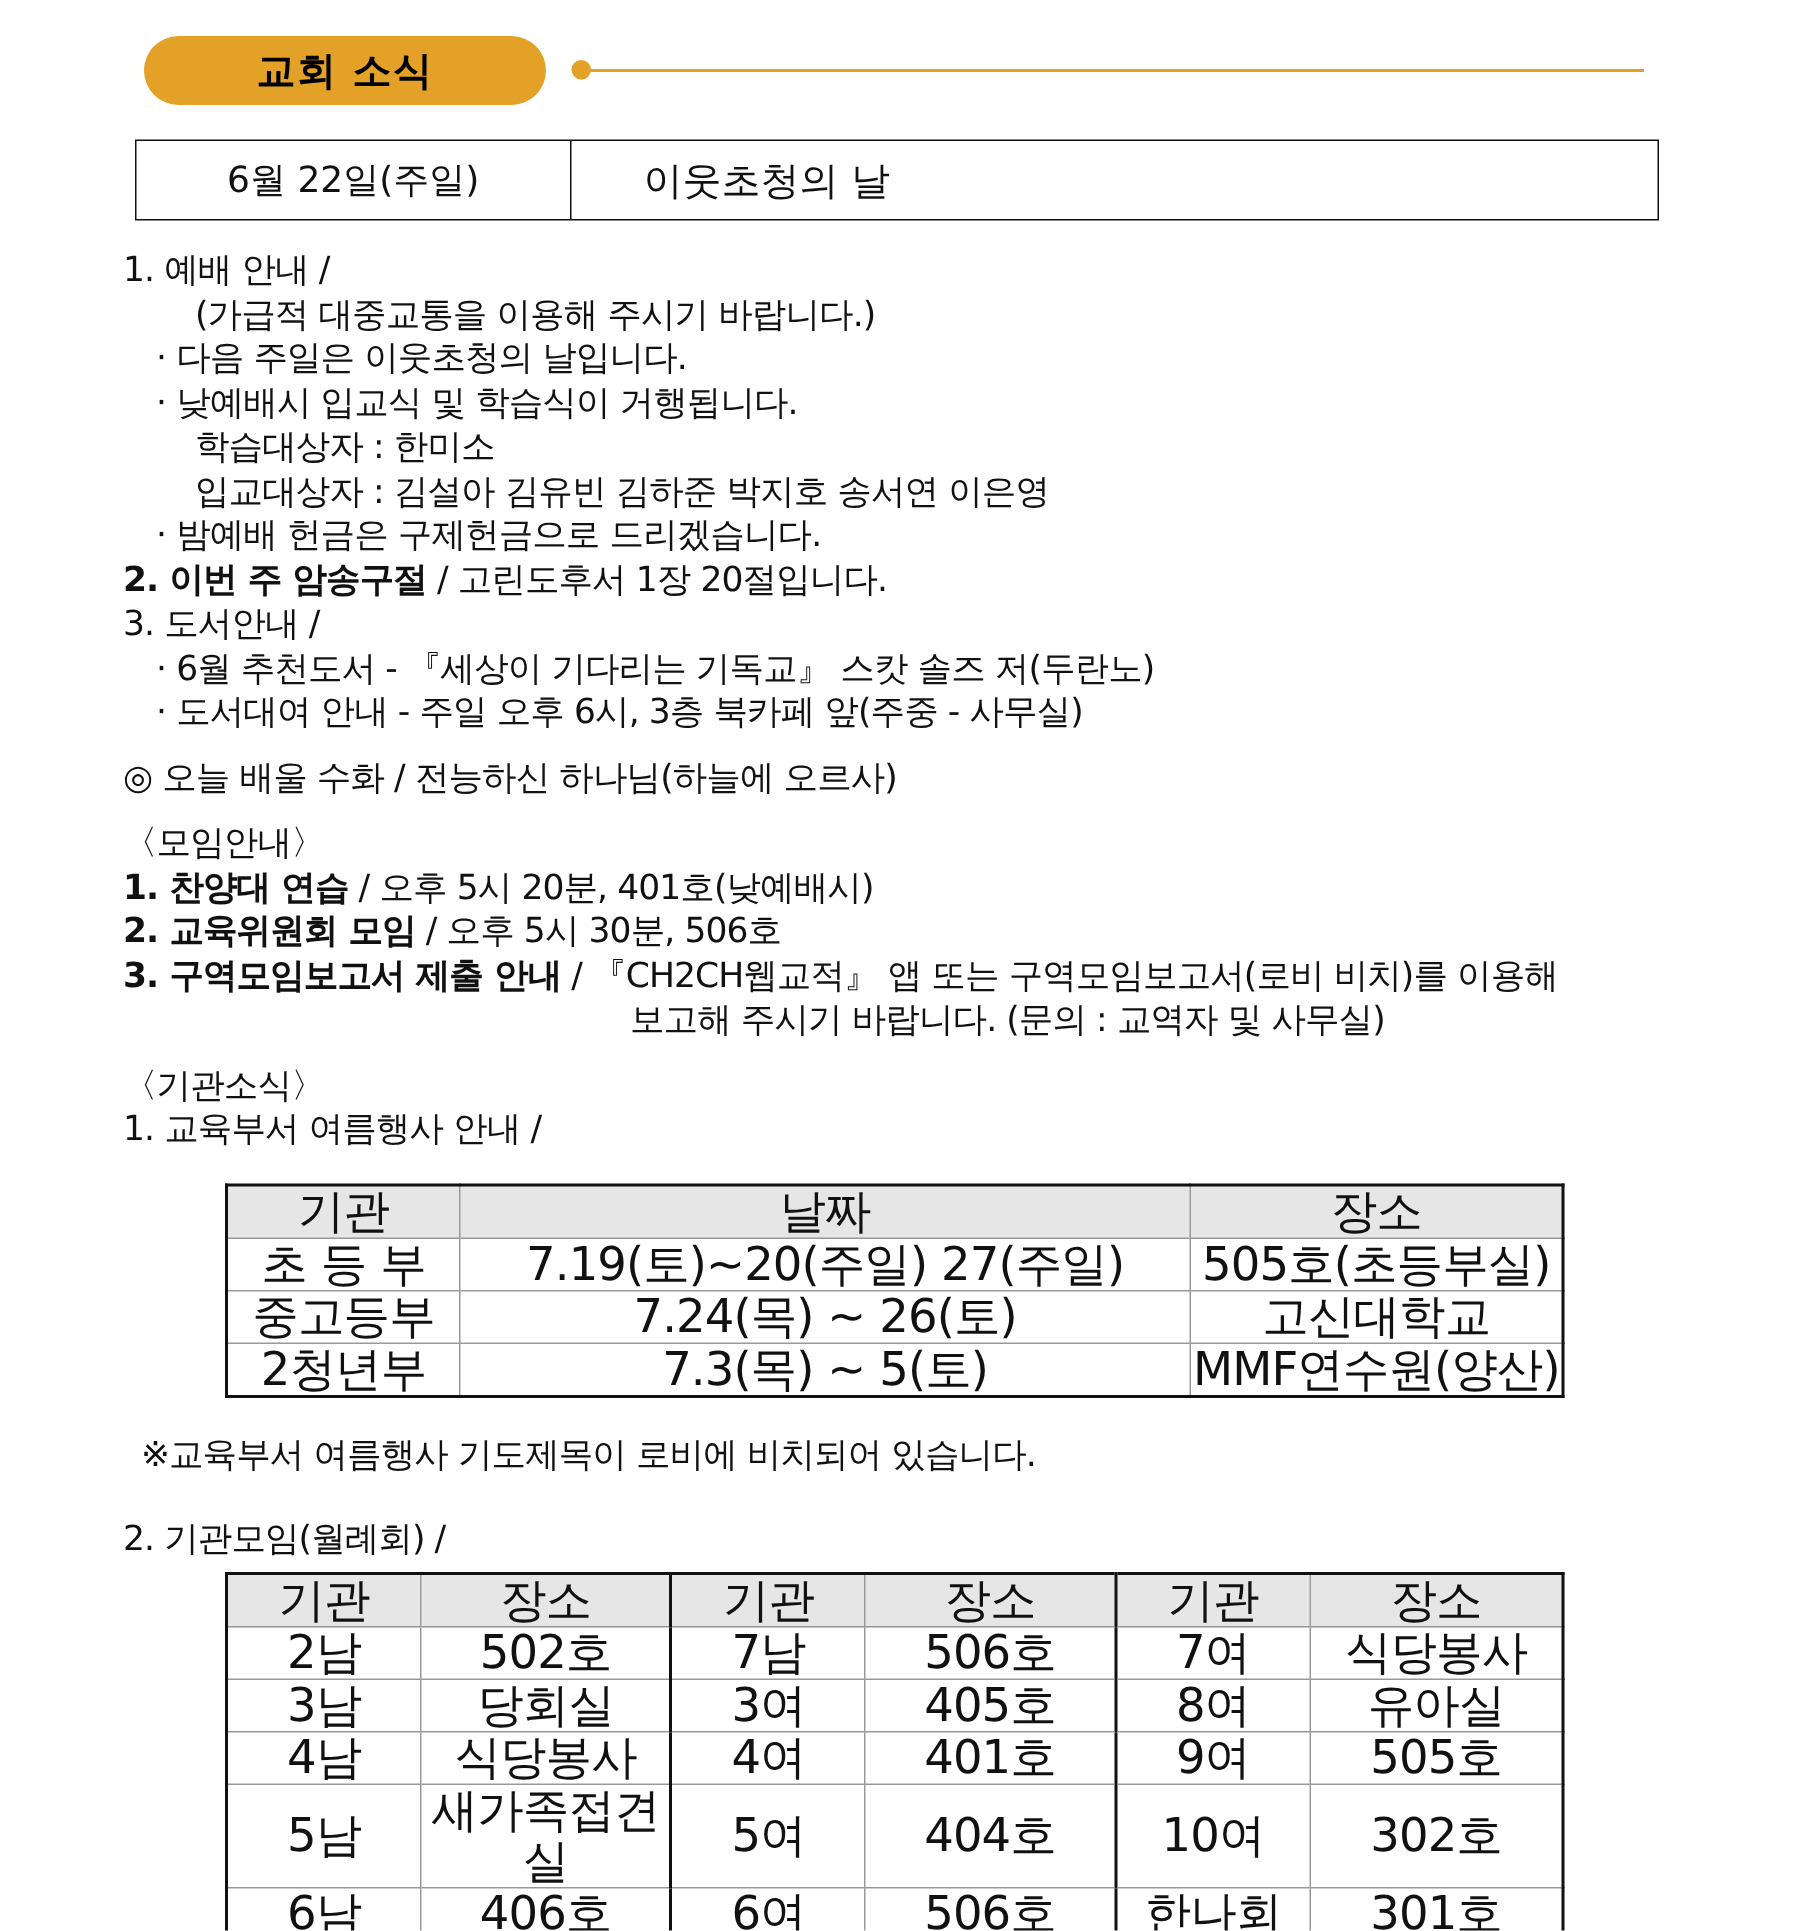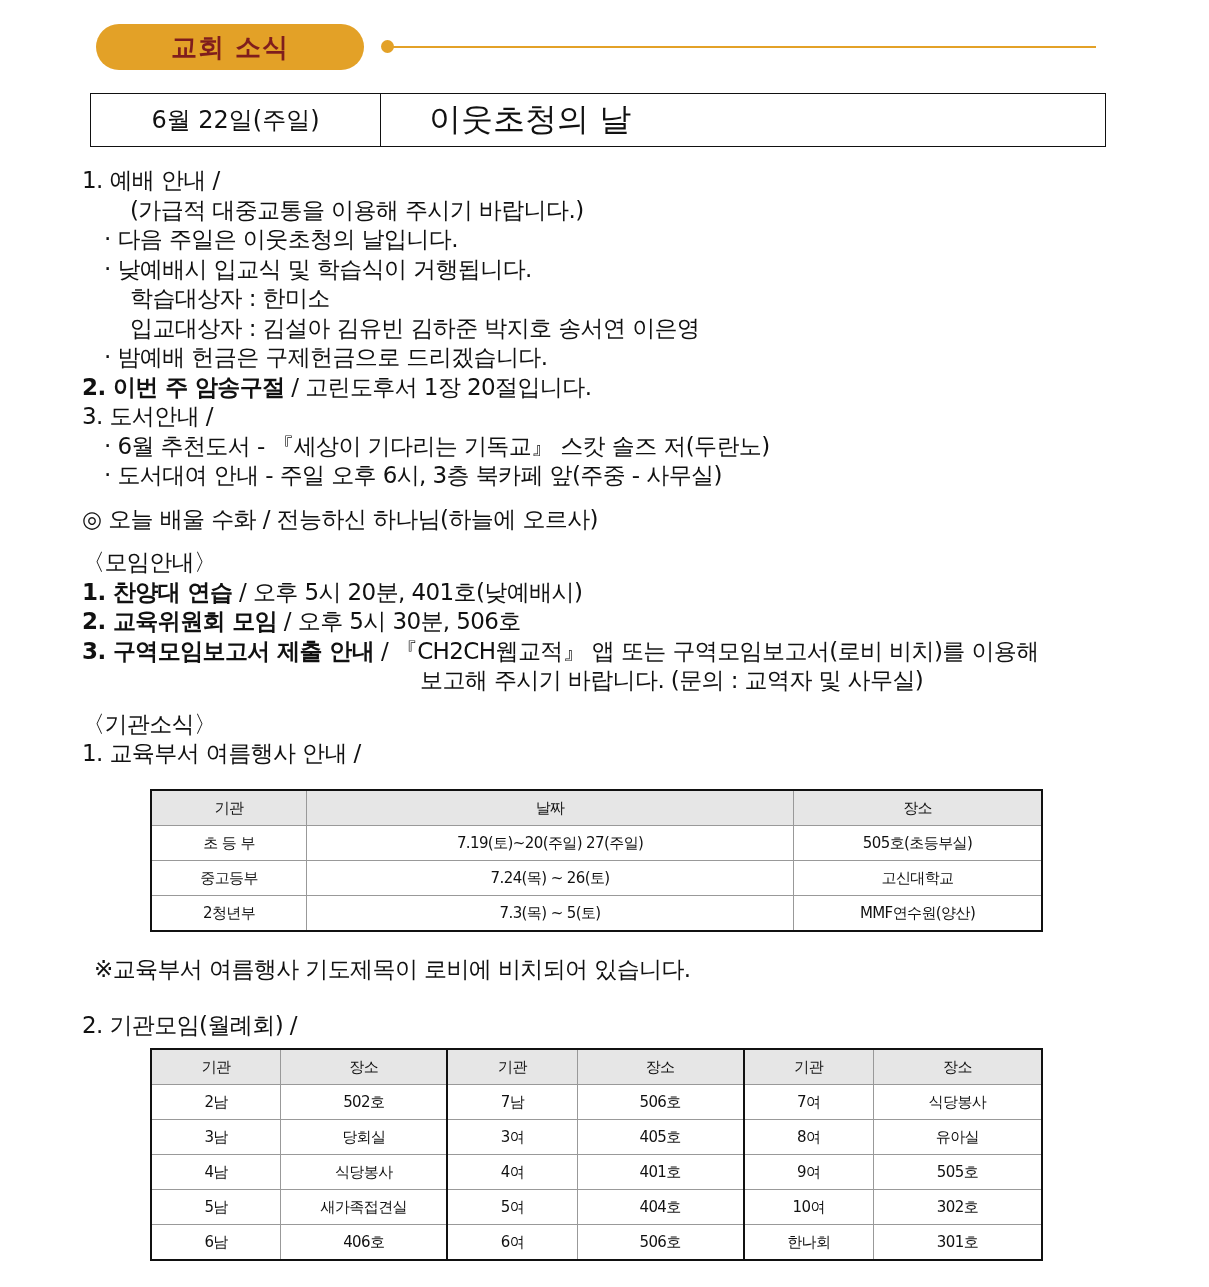--- a/index.html
+++ b/index.html
@@ -5,55 +5,55 @@
     html, body { margin: 0; padding: 0; background: #ffffff; }
     body {
       width: 1209px; height: 1287px; position: relative; overflow: hidden;
       font-family: "DejaVu Sans", "Liberation Sans", sans-serif;
       color: #111;
     }
     .header-pill {
       position: absolute; left: 96px; top: 24px; width: 268px; height: 46px;
       background: #e3a127; border-radius: 23px;
       display: flex; align-items: center; justify-content: center;
-      color: #7f1d1d; font-weight: bold; font-size: 26px; letter-spacing: 1px;
+      color: #000000; font-weight: bold; font-size: 26px; letter-spacing: 1px;
     }
     .header-dot {
       position: absolute; left: 381px; top: 40px; width: 13px; height: 13px;
       background: #e3a127; border-radius: 50%;
     }
     .header-line {
       position: absolute; left: 392px; top: 46px; width: 704px; height: 2px;
       background: #e3a127;
     }
     .date-box {
       position: absolute; left: 90px; top: 93px; width: 1016px; height: 54px;
       border: 1.5px solid #111; display: flex; box-sizing: border-box;
     }
     .date-box .cell-a {
       width: 289px; border-right: 1.5px solid #111;
       display: flex; align-items: center; justify-content: center;
       font-size: 24px;
     }
     .date-box .cell-b {
       flex: 1; display: flex; align-items: center; padding-left: 48px;
-      font-size: 32px;
+      font-size: 26px;
     }
     .content {
       position: absolute; left: 82px; top: 166px; width: 1060px;
       font-size: 23px; line-height: 29.5px; letter-spacing: -0.6px;
     }
     .line { white-space: nowrap; }
     .b { font-weight: bold; }
     .ind1 { padding-left: 22px; }
     .ind2 { padding-left: 48px; }
     .indw { padding-left: 338px; }
     .gap { height: 14px; }
     table.t {
-      border-collapse: collapse; font-size: 15px; letter-spacing: -0.6px;
+      border-collapse: collapse; font-size: 31px; letter-spacing: -0.6px;
       position: absolute; left: 150px; border-radius: 25px;
     }
     table.t td {
       border: 1px solid #999; text-align: center; height: 34px; padding: 0;
       line-height: 34px;
     }
     table.t { border: 2.5px solid #111; }
     table.t tr.hd td { background: #e6e6e6; }
     table.t1 { top: 789px; width: 893px; }
     table.t2 { top: 1048px; width: 893px; }

